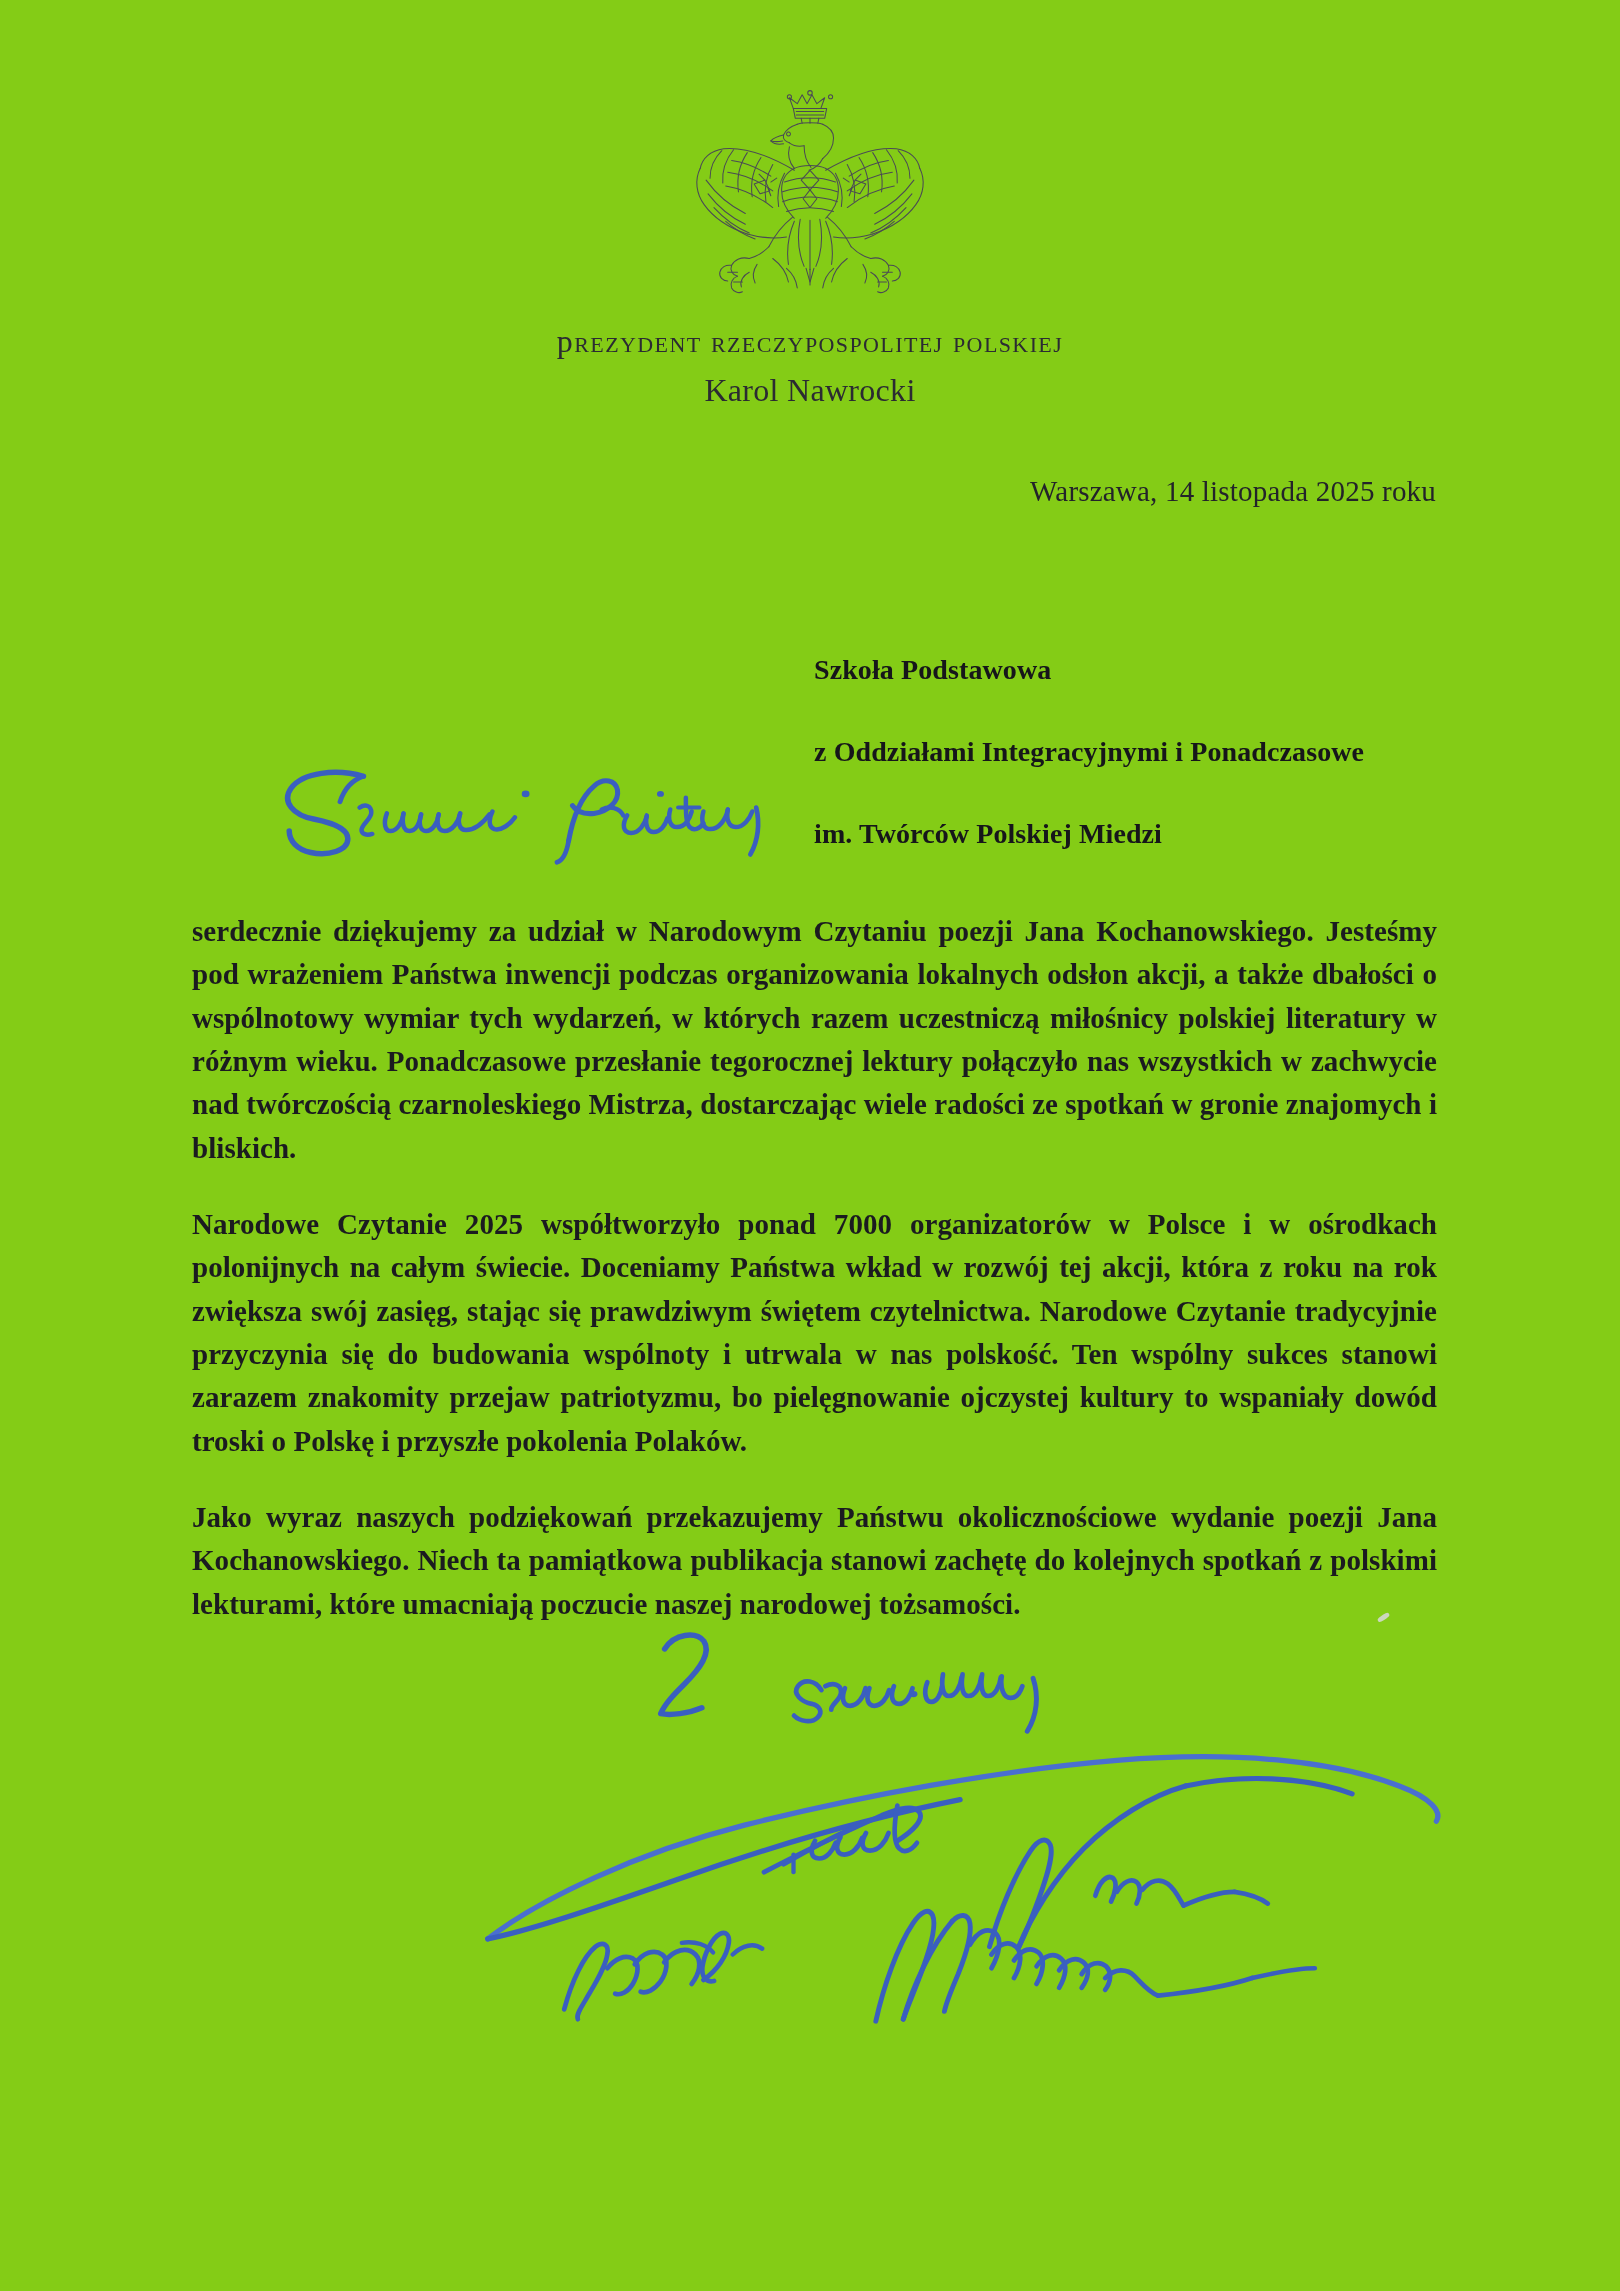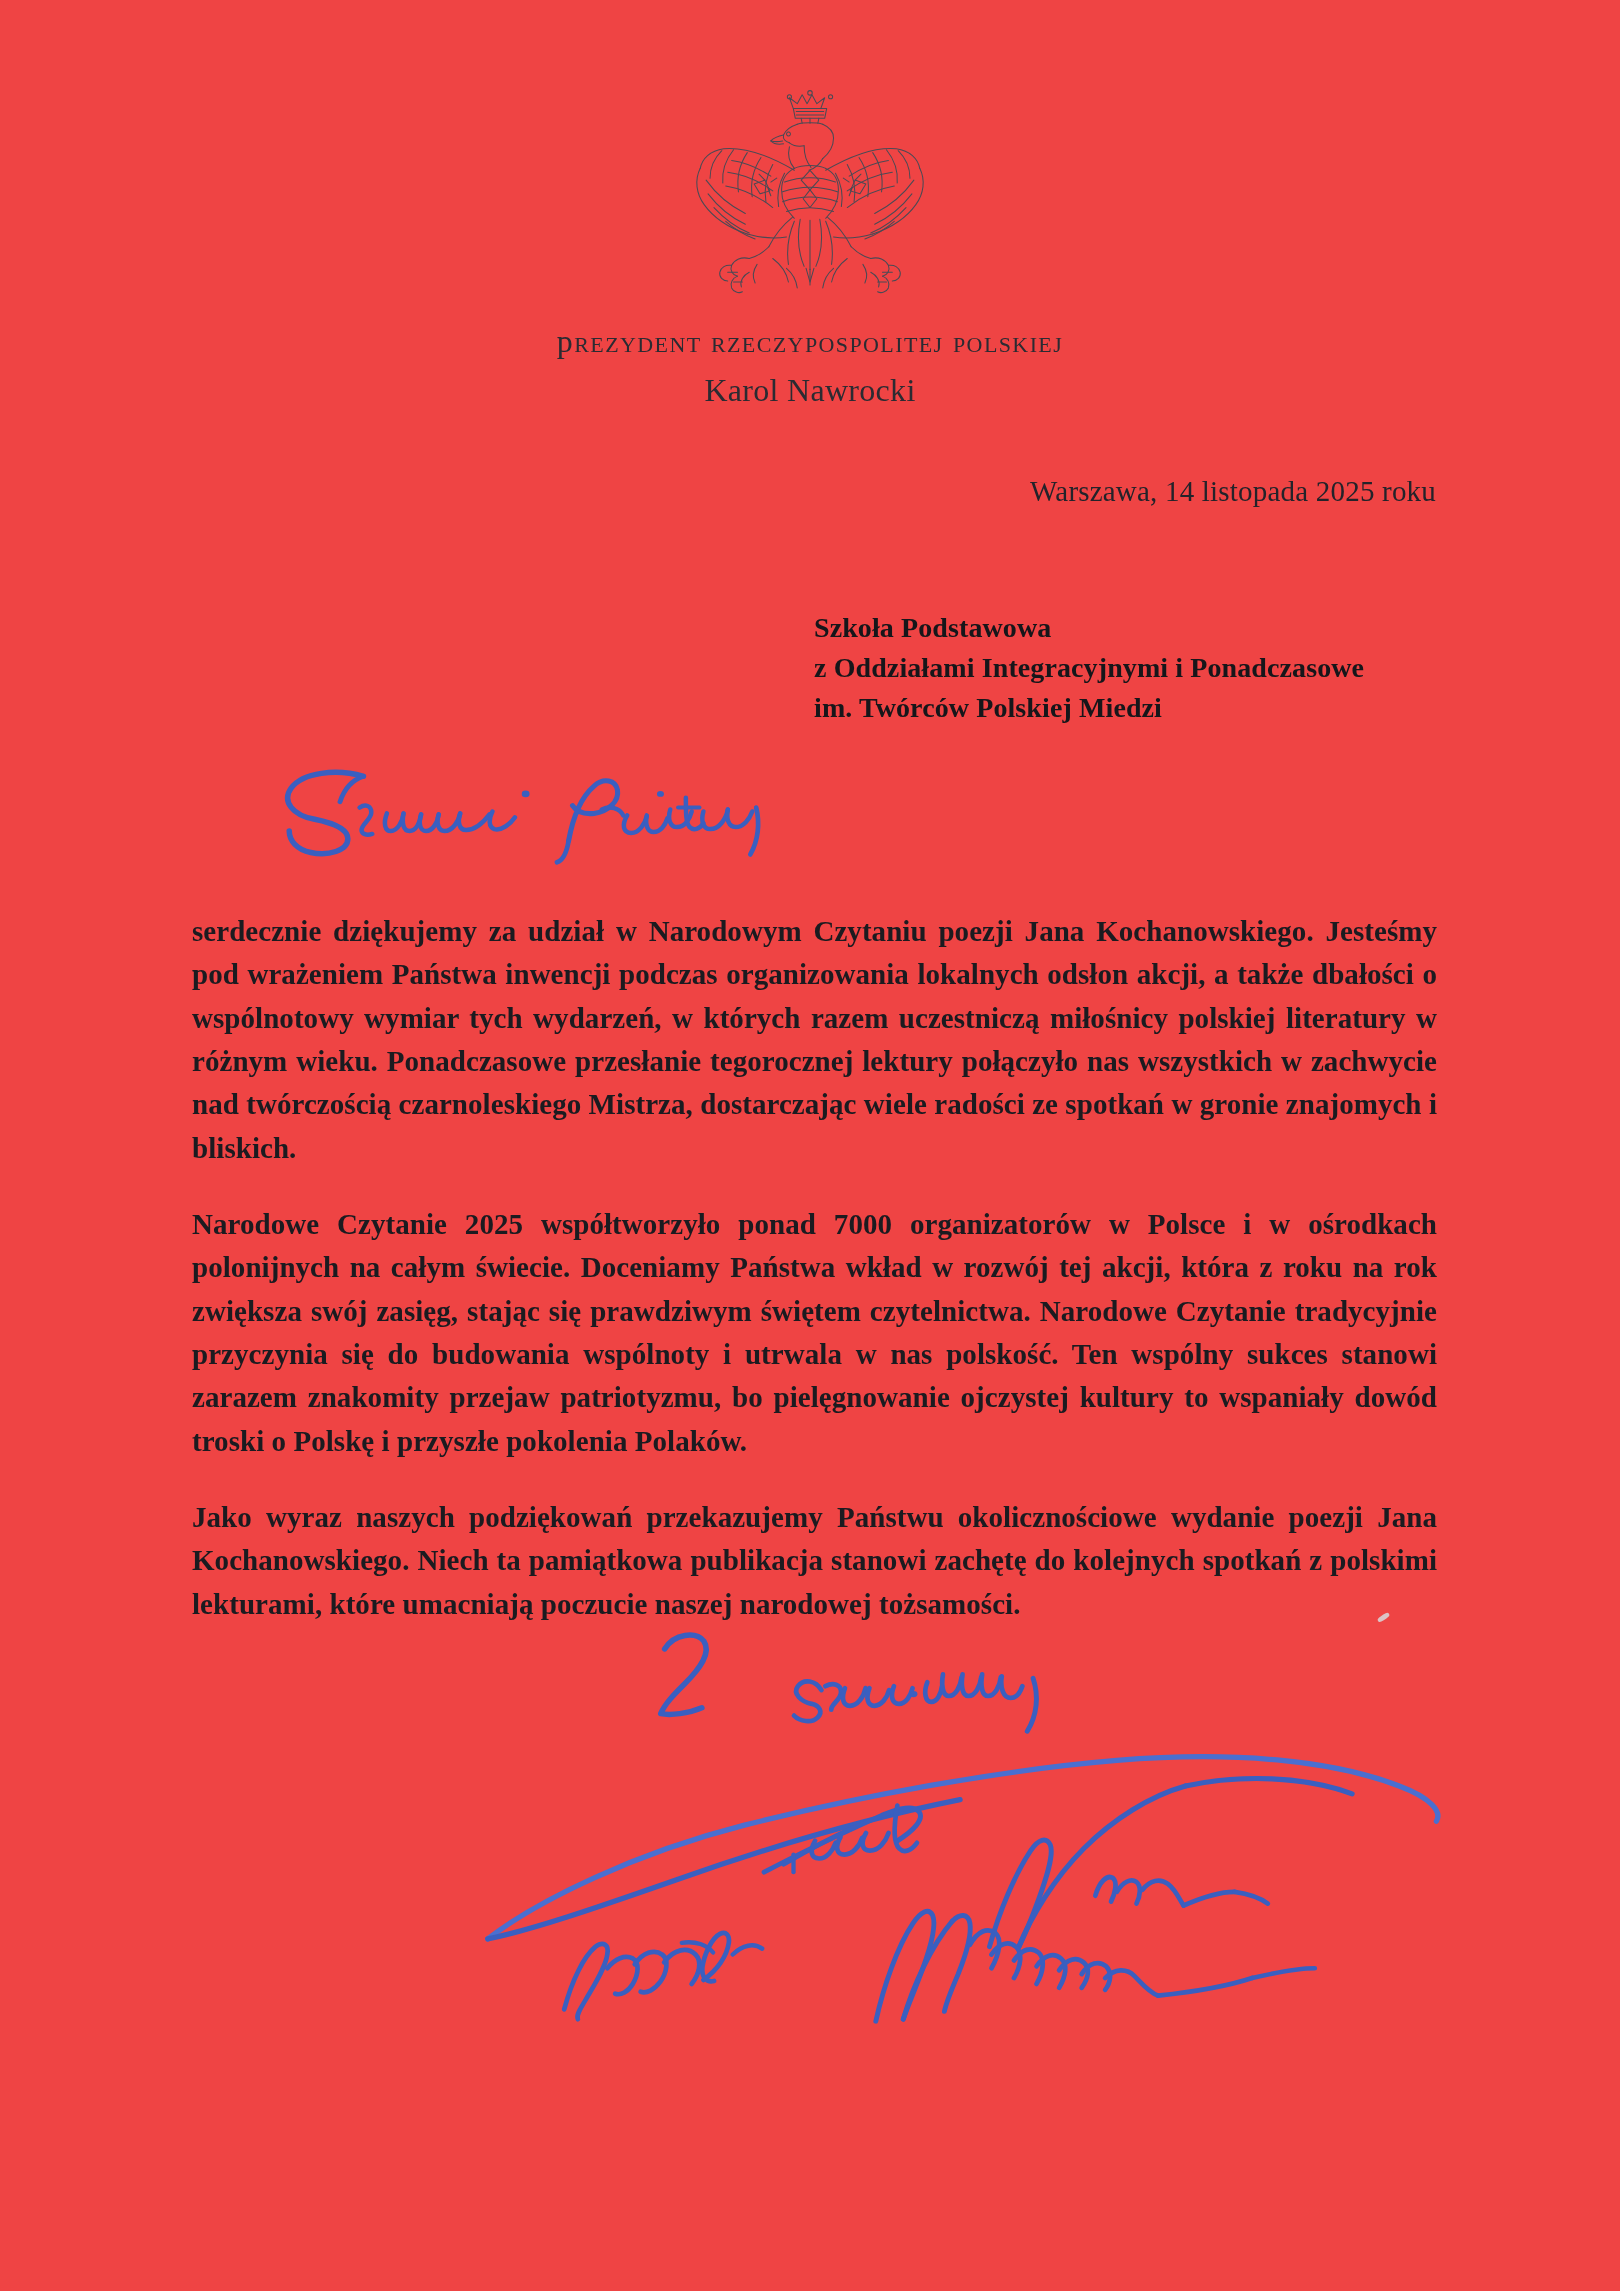--- a/index.html
+++ b/index.html
@@ -9,21 +9,21 @@
     background: #ffffff;
   }
   body {
     font-family: "Liberation Serif", "DejaVu Serif", serif;
     color: #1c1c1c;
   }
   .page {
     position: relative;
     width: 1620px;
     height: 2292px;
-    background: #ef4444;
+    background: #84cc16;
     overflow: hidden;
     box-sizing: border-box;
   }
 
   
   .emblem-wrap {
     position: absolute;
     top: 76px;
     left: 0;
     width: 100%;
@@ -75,21 +75,21 @@
   .addressee {
     position: absolute;
     top: 608px;
     left: 814px;
     font-size: 28px;
     font-weight: bold;
     line-height: 1.42;
     color: #16161a;
     letter-spacing: 0.1px;
   }
-  .addressee div { white-space: nowrap; }
+  .addressee div { white-space: nowrap; margin-top: 42px; }
 
   
   .ink {
     position: absolute;
     pointer-events: none;
   }
   .salutation-ink {
     top: 747px;
     left: 257px;
     width: 549px;

